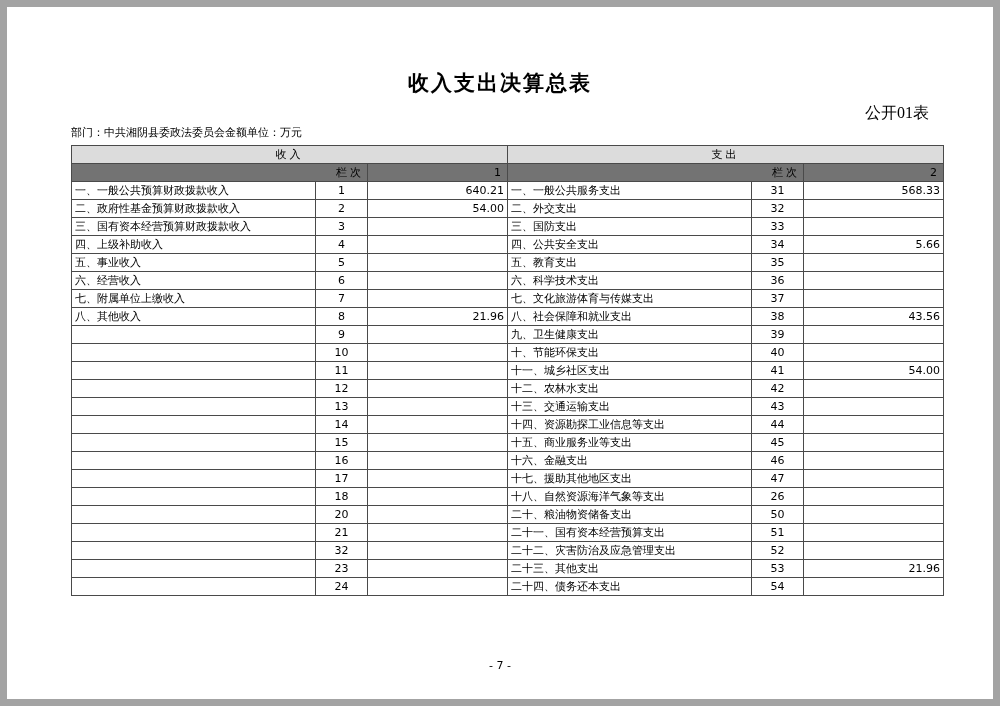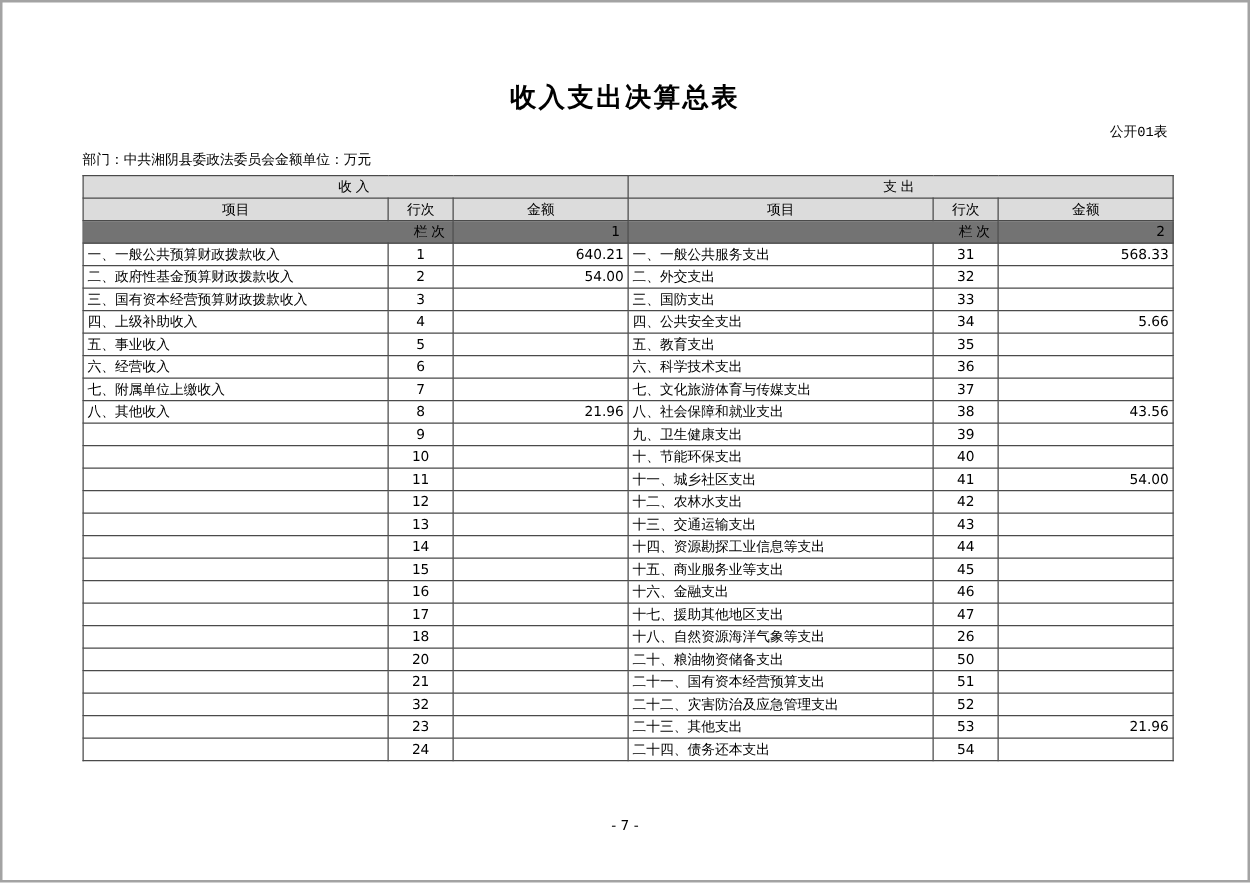--- a/index.html
+++ b/index.html
@@ -13,38 +13,38 @@
     font-family: "Liberation Serif", "DejaVu Serif", serif;
     color: #000000;
     position: relative;
     overflow: hidden;
   }
   .page {
     position: absolute;
     left: 0; top: 0;
     width: 1000px;
     height: 706px;
-    border: 2px solid #a3a3a3;
+    border: 7px solid #a3a3a3;
     box-sizing: border-box;
     background: #fff;
   }
   .title {
     text-align: center;
     font-size: 21px;
     font-weight: bold;
     letter-spacing: 2px;
     margin-top: 62px;
     font-family: "DejaVu Sans", "Liberation Sans", sans-serif;
   }
   .sheet-no {
     position: absolute;
     right: 64px;
     top: 96px;
-    font-size: 11px;
-    font-family: Liberation Mono, monospace;
+    font-size: 16px;
+    font-family: Liberation Serif, serif;
   }
   .meta-row {
     position: absolute;
     left: 64px;
     right: 64px;
     top: 118px;
     font-size: 11px;
     font-family: Liberation Sans, sans-serif;
     display: flex;
     justify-content: flex-start;
@@ -128,28 +128,20 @@
       <col style="width:244px">
       <col style="width:52px">
       <col style="width:140px">
     </colgroup>
     <tbody id="tbody">
       <tr>
         <td class="hdr-big" colspan="3">收入</td>
         <td class="hdr-big" colspan="3">支出</td>
       </tr>
       <tr>
-        <td class="hdr-sub">项目</td>
-        <td class="hdr-sub">行次</td>
-        <td class="hdr-sub">金额</td>
-        <td class="hdr-sub">项目</td>
-        <td class="hdr-sub">行次</td>
-        <td class="hdr-sub">金额</td>
-      </tr>
-      <tr>
         <td class="lane" colspan="2">栏次</td>
         <td class="lane">1</td>
         <td class="lane" colspan="2">栏次</td>
         <td class="lane">2</td>
       </tr>
     <tr>
           <td class="item">一、一般公共预算财政拨款收入</td>
           <td class="num">1</td>
           <td class="amt">640.21</td>
           <td class="item">一、一般公共服务支出</td>

